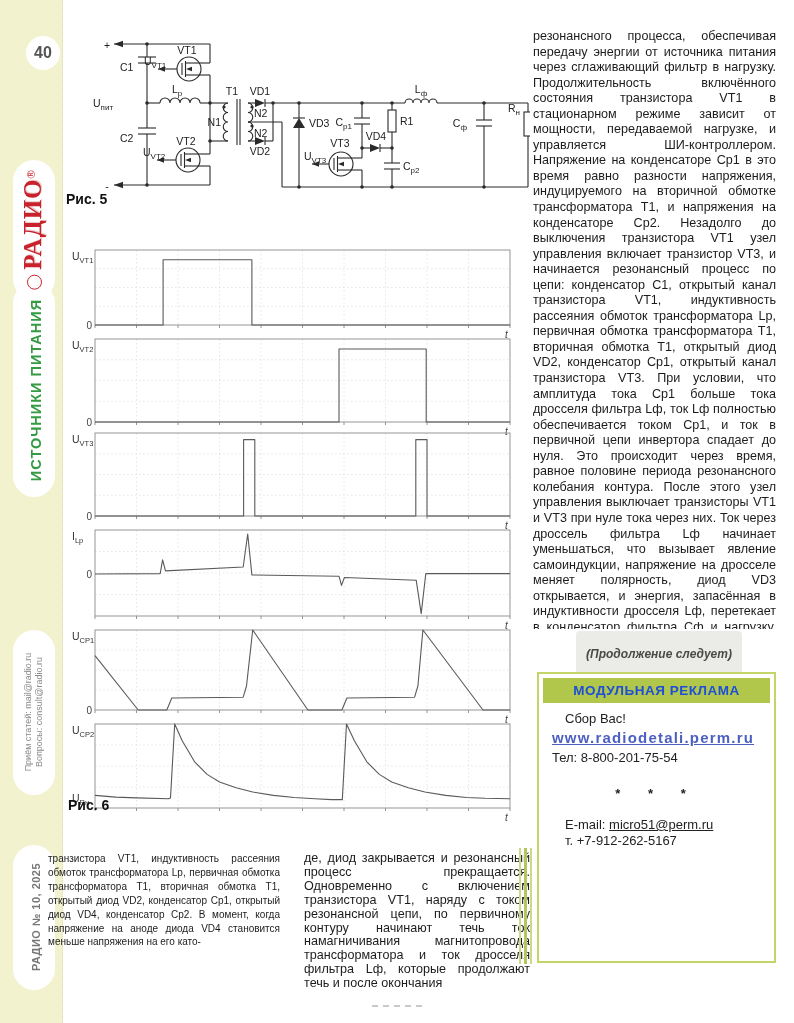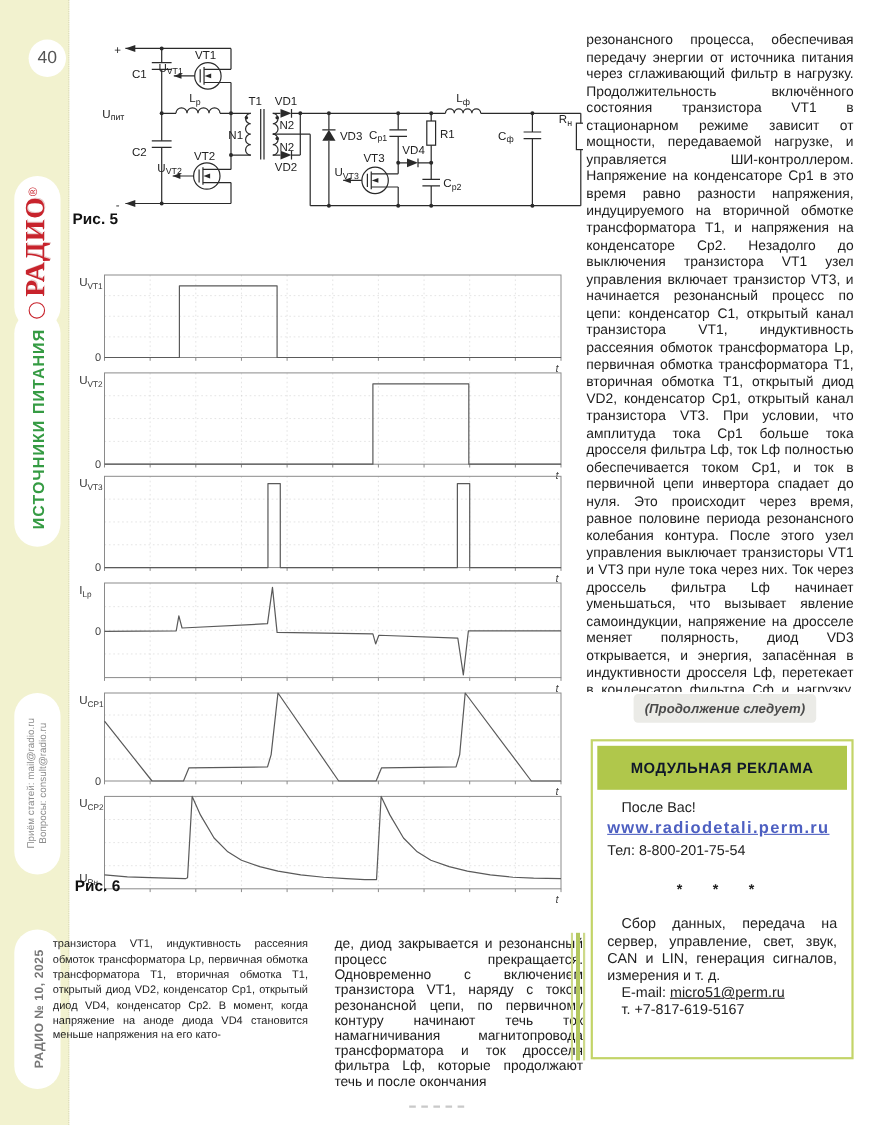--- a/index.html
+++ b/index.html
@@ -3,47 +3,47 @@
 <meta charset="utf-8">
 <style>
   html,body{margin:0;padding:0;background:#e8e8e4;}
   .page{position:relative;width:794px;height:1023px;background:#ffffff;overflow:hidden;
         font-family:"Liberation Sans",sans-serif;color:#1a1a1a;}
   
   .sidebar{position:absolute;left:0;top:0;width:62px;height:1023px;background:#f2f2cf;
            border-right:1px dotted #d9d9b8;}
   .pill{position:absolute;left:13px;width:42px;background:#fff;border-radius:21px;}
   .pagenum{position:absolute;left:26px;top:36px;width:34px;height:34px;background:#fff;border-radius:50%;
-           display:flex;align-items:center;justify-content:center;font-weight:normal;font-size:16px;color:#555;}
+           display:flex;align-items:center;justify-content:center;font-weight:bold;font-size:16px;color:#555;}
   .vtext{position:absolute;white-space:nowrap;transform:translate(-50%,-50%) rotate(-90deg);}
   .logo-text{font-size:25px;font-weight:bold;color:#c8232c;letter-spacing:1px;
              text-shadow:1px 1px 0 #e8c9c9;font-family:"Liberation Serif",serif;}
   .logo-reg{font-size:11px;vertical-align:super;color:#c8232c;}
   .logo-emblem{display:inline-block;width:13px;height:13px;border:1.6px solid #c8232c;border-radius:50%;
                margin-right:5px;position:relative;top:1px;}
   .section-title{font-size:14.5px;font-weight:bold;color:#359b43;letter-spacing:1px;}
   .contacts{font-size:9px;color:#8b8b8b;line-height:11px;text-align:center;}
   .issue{font-size:11px;font-weight:bold;color:#777;letter-spacing:0.5px;}
   
   .fig-caption{position:absolute;font-weight:bold;font-size:14px;color:#111;}
   svg text{font-family:"Liberation Sans",sans-serif;}
   .sch-label{font-size:10.5px;fill:#222;}
   .sch-sub{font-size:8px;fill:#222;}
   
   .coltext{position:absolute;text-align:justify;color:#1c1c1c;}
   .rightcol{left:533px;top:29px;width:243px;font-size:12.6px;line-height:15.55px;height:600px;overflow:hidden;}
   .bcol1{left:48px;top:852px;width:232px;font-size:10px;line-height:13.9px;height:140px;overflow:hidden;}
   .bcol2{left:304px;top:852px;width:226px;font-size:12.6px;line-height:13.9px;height:140px;overflow:hidden;}
   .contnote{position:absolute;left:543px;top:631px;width:232px;text-align:center;}
-  .contnote span{display:inline-block;background:#ebebe7;border-radius:4px;padding:6px 10px;
+  .contnote span{display:inline-block;background:#ebebe7;border-radius:4px;padding:16px 10px;
                  font-style:italic;font-weight:bold;font-size:12px;color:#4a4a4a;}
   
   .adbox{position:absolute;left:537px;top:672px;width:239px;height:291px;background:#fff;
          border:2px solid #c3d468;box-sizing:border-box;}
-  .adheader{margin:4px;height:40px;background:#b0c74b;color:#0f172a;font-weight:bold;font-size:13.5px;
+  .adheader{margin:4px;height:25px;background:#b0c74b;color:#1d4ed8;font-weight:bold;font-size:13.5px;
             letter-spacing:0.5px;display:flex;align-items:center;justify-content:center;}
   .adbody{padding:4px 13px 0 13px;font-size:13px;line-height:15.5px;color:#222;}
   .adbody p{margin:0;text-align:justify;}
   .indent{text-indent:13px;}
   .adurl{display:block;margin:3px 0 5px 0;font-size:15px;font-weight:bold;letter-spacing:1.2px;
          color:#4d5fc1;text-decoration:underline;}
   .adphone{margin-top:2px !important;}
   .adstars{text-align:center !important;letter-spacing:12px;margin:20px 0 16px 0 !important;font-weight:bold;}
   .ademail u{text-decoration:underline;}
   .stripes{position:absolute;left:519px;top:848px;width:13px;height:116px;
@@ -429,24 +429,23 @@
   <div class="contnote">
     <span>(Продолжение следует)</span>
   </div>
   <div class="coltext bcol1">транзистора VT1, индуктивность рассеяния обмоток трансформатора Lp, первичная обмотка трансформатора T1, вторичная обмотка T1, открытый диод VD2, конденсатор Ср1, открытый диод VD4, конденсатор Ср2. В момент, когда напряжение на аноде диода VD4 становится меньше напряжения на его като-</div>
   <div class="coltext bcol2">де, диод закрывается и резонансный процесс прекращается. Одновременно с включением транзистора VT1, наряду с током резонансной цепи, по первичному контуру начинают течь ток намагничивания магнитопровода трансформатора и ток дросселя фильтра Lф, которые продолжают течь и после окончания</div>
 
   <div class="stripes"></div>
   <div class="adbox">
     <div class="adheader">МОДУЛЬНАЯ РЕКЛАМА</div>
     <div class="adbody">
-      <p class="indent">После Вас!</p>
+      <p class="indent">Сбор Вас!</p>
       <a class="adurl" href="#">www.radiodetali.perm.ru</a>
       <p class="adphone">Тел: 8-800-201-75-54</p>
       <p class="adstars">* * *</p>
-      <p class="indent">Сбор данных, передача на сервер, управление, свет, звук, CAN и LIN, генерация сигналов, измерения и т. д.</p>
       <p class="indent ademail"><span>E-mail: </span><u>micro51@perm.ru</u></p>
-      <p class="indent">т. +7-817-619-5167</p>
+      <p class="indent">т. +7-912-262-5167</p>
     </div>
   </div>
 
   <div class="cropmark"></div>
 </div>
 
 </body></html>

